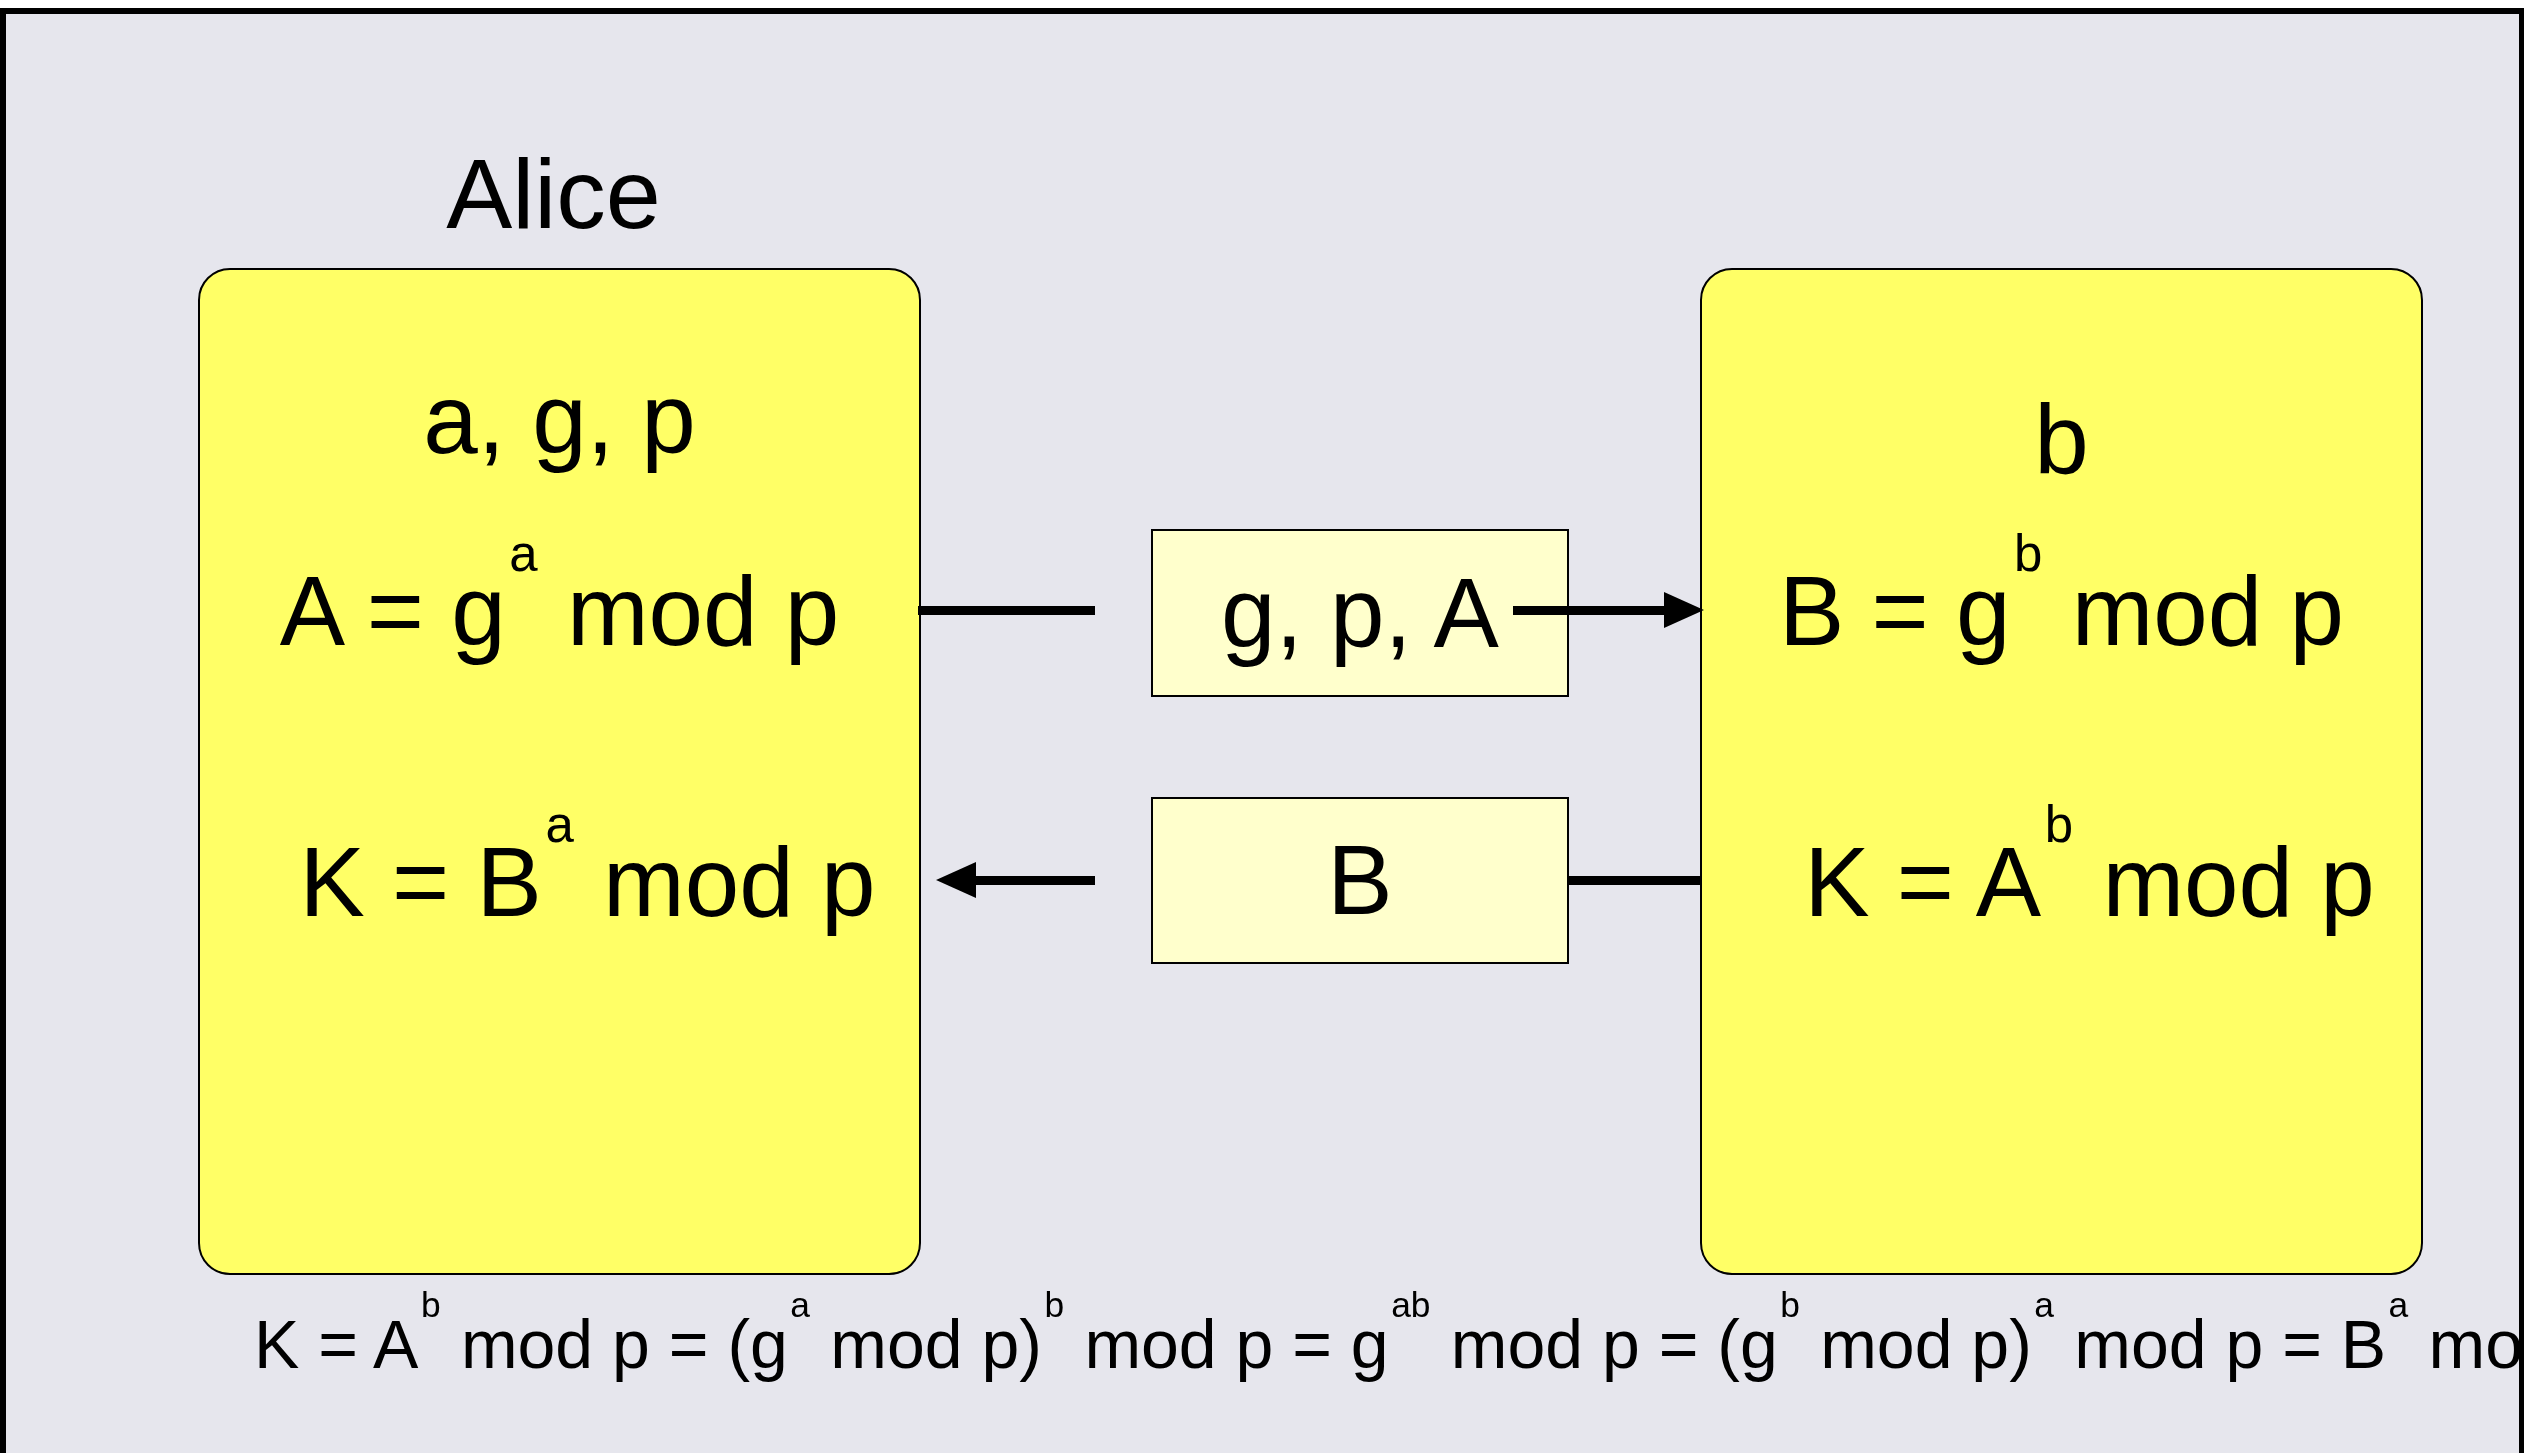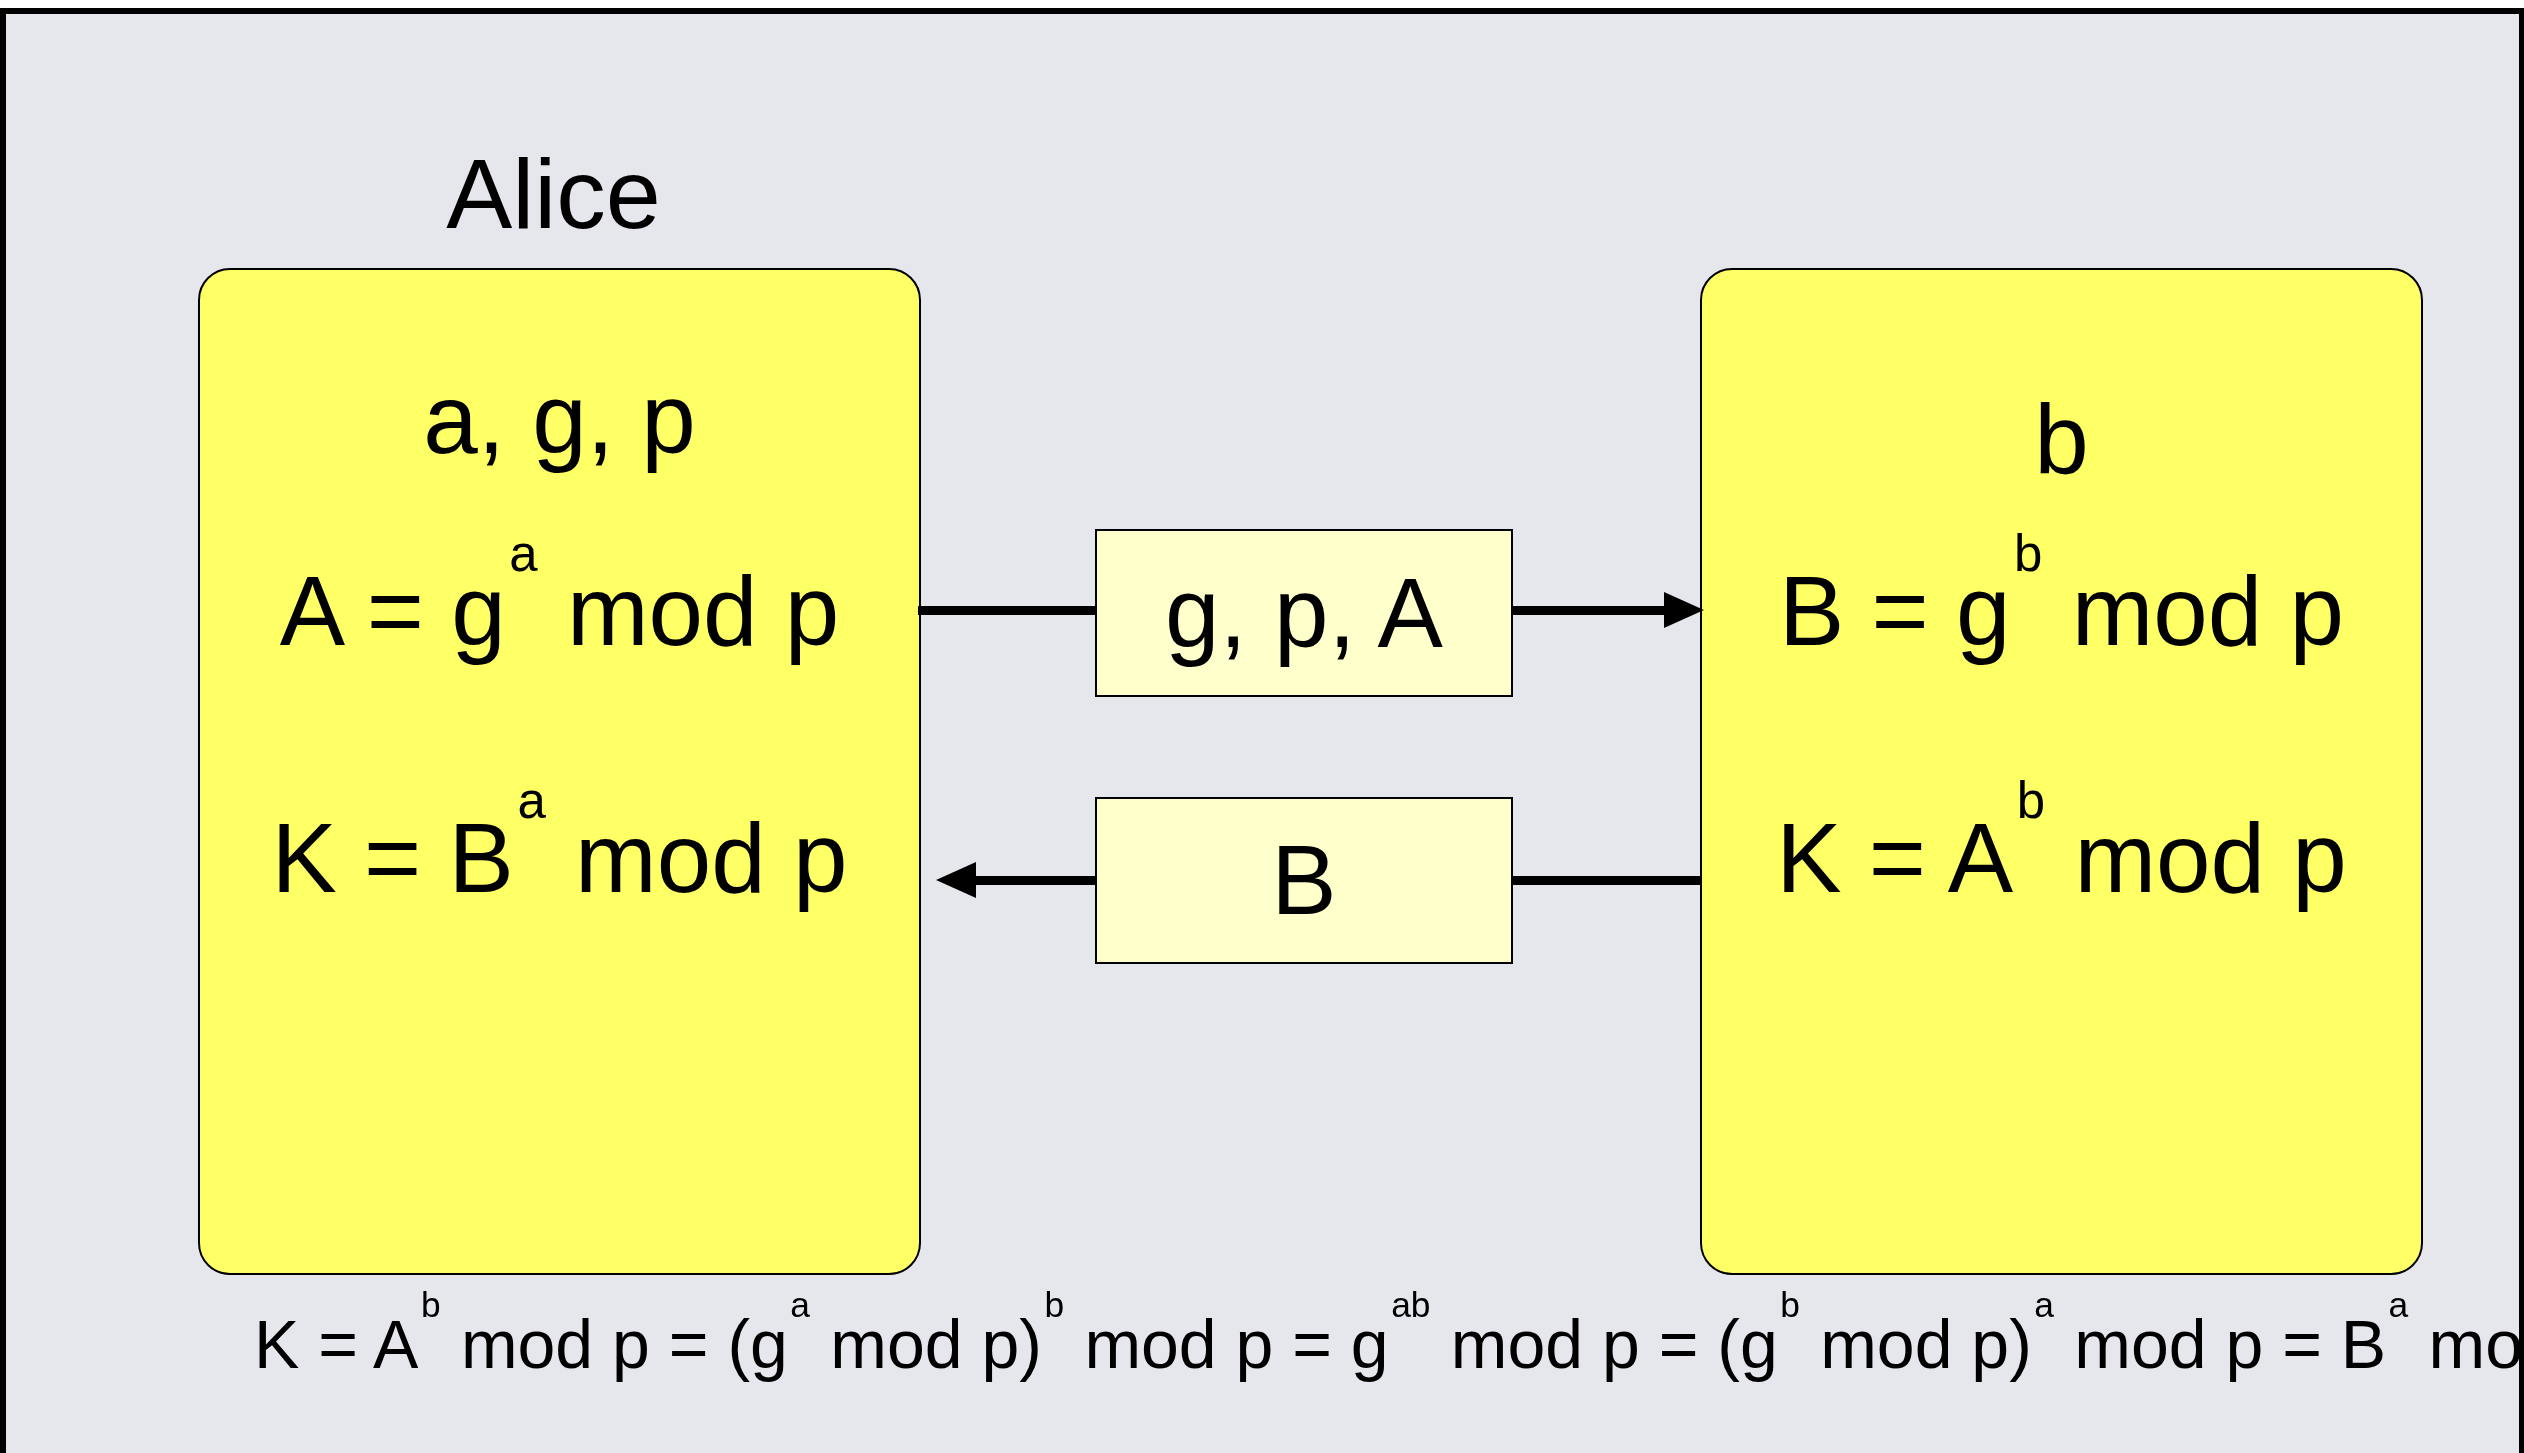--- a/index.html
+++ b/index.html
@@ -50,25 +50,25 @@
     left: 0;
     width: 100%;
     text-align: center;
     font-size: 98px;
     line-height: 117px;
     white-space: nowrap;
   }
   .pline.l1 { top: 91px; }
   .pline.l1-bob { top: 111px; }
   .pline.l2 { top: 283px; }
-  .pline.l3 { top: 530px; }
+  .pline.l3 { top: 554px; padding-left: 28px; }
 
   .msg {
     position: absolute;
-    left: 1089px;
+    left: 1145px;
     width: 418px;
     background: var(--msgbox, #ffffcc);
     border: 2.6px solid var(--line, #000);
     box-sizing: border-box;
     display: flex;
     align-items: center;
     justify-content: center;
     font-size: 98px;
     white-space: nowrap;
   }

